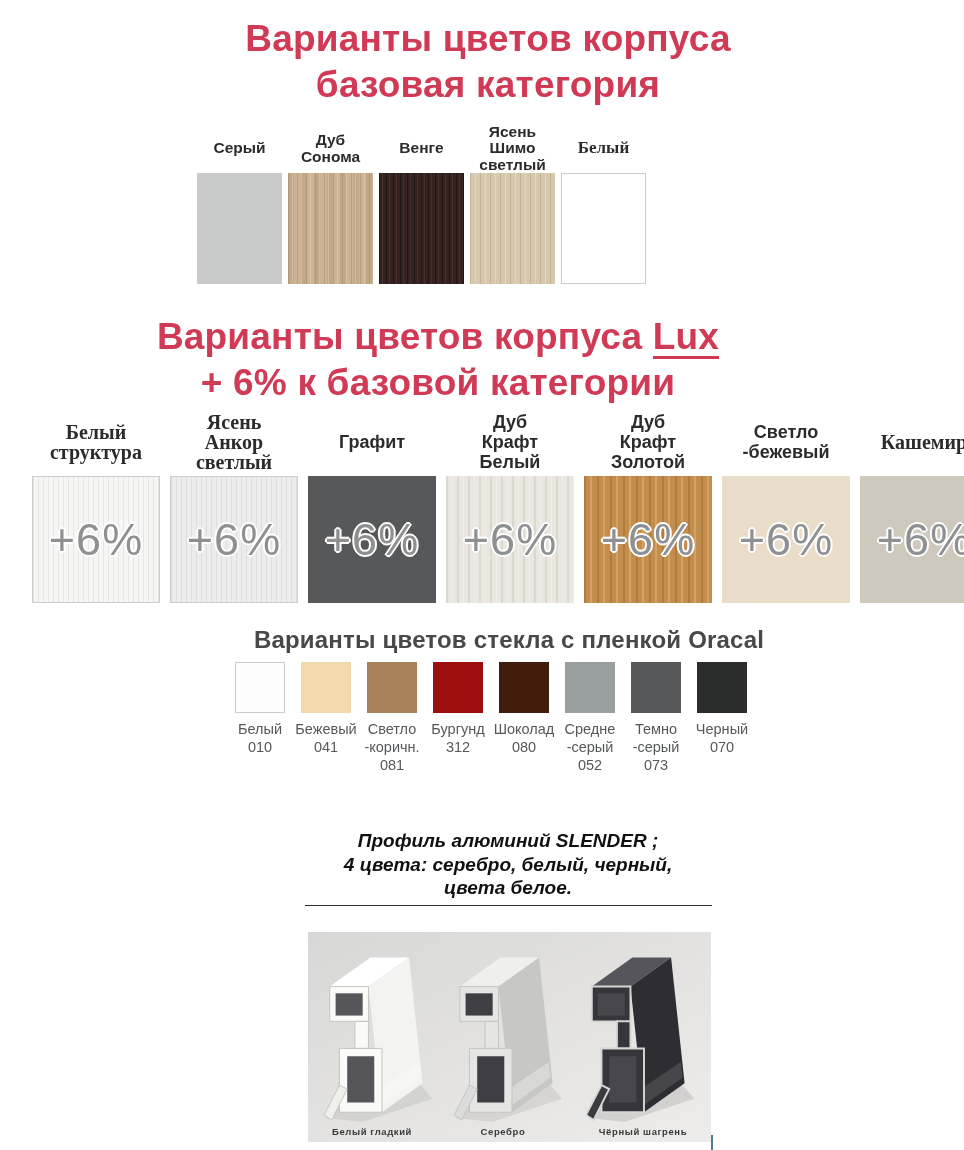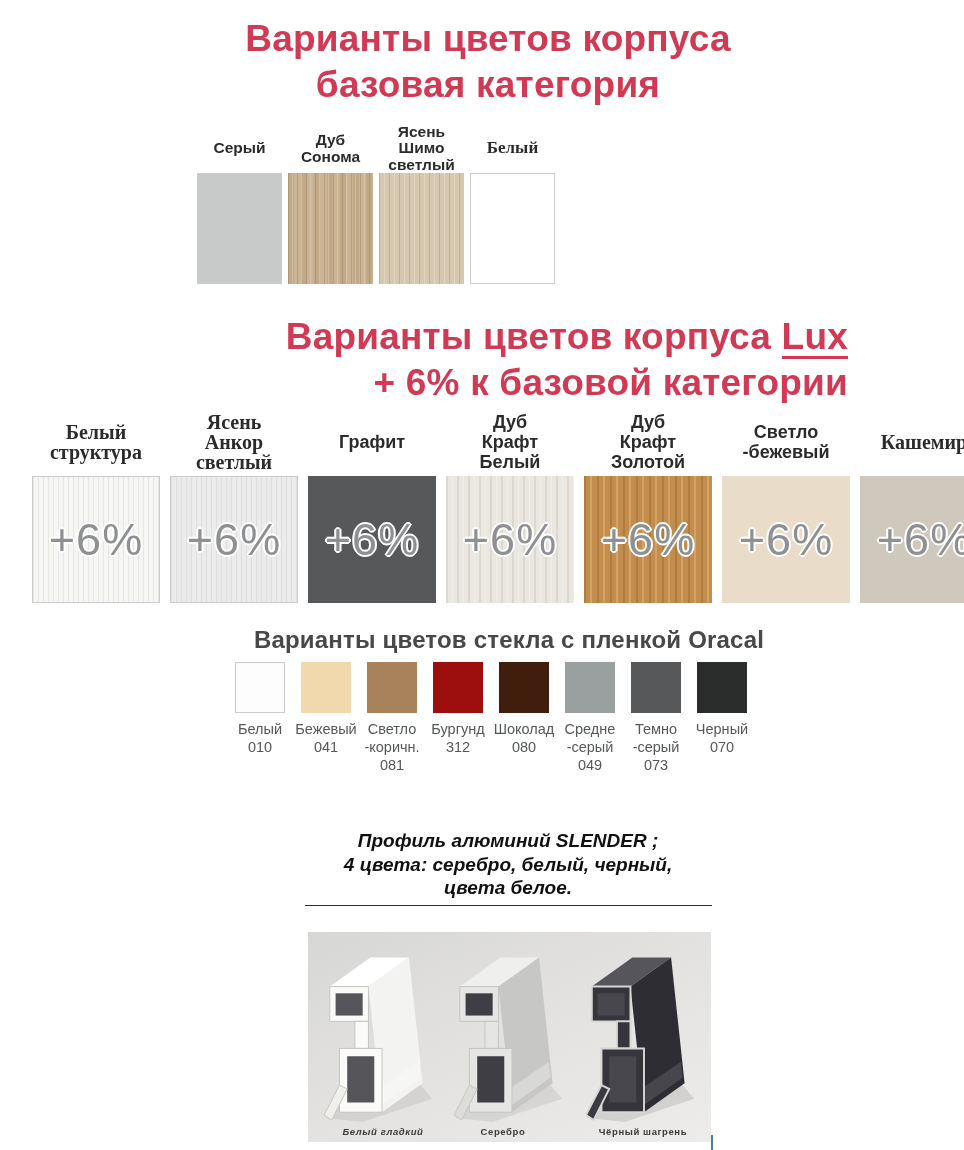--- a/index.html
+++ b/index.html
@@ -3,21 +3,21 @@
 <meta charset="utf-8">
 <style>
   html,body{margin:0;padding:0;background:#fff;}
   #canvas{position:relative;width:964px;height:1150px;background:#ffffff;overflow:hidden;
           font-family:"Liberation Sans",sans-serif;margin-left:28px;}
 
   
   .big-title{position:absolute;text-align:center;color:#d03a55;font-weight:700;
              font-size:37px;line-height:46px;letter-spacing:0.2px;}
   .t1{top:16px;left:0;width:920px;}
-  .t2{top:314px;left:0;width:820px;text-align:right;}
+  .t2{top:314px;left:0;width:820px;}
   .u-word{display:inline-block;border-bottom:3px solid #d03a55;padding-bottom:0px;line-height:38px;}
 
   
   .row{position:absolute;display:flex;}
   .row-base{top:124px;left:169px;gap:6px;}
   .row-lux{top:408px;left:4px;gap:10px;}
   .col{display:flex;flex-direction:column;}
   .col-base{width:85px;}
   .col-lux{width:128px;}
   .swlabel{display:flex;align-items:center;justify-content:center;text-align:center;
@@ -66,21 +66,21 @@
         font-style:italic;font-size:19px;line-height:23.5px;color:#101010;}
   .rule{position:absolute;top:905px;left:277px;width:407px;border-top:1.6px solid #2e2e2e;height:0;}
 
   
   .photo{position:absolute;top:932px;left:280px;width:403px;height:210px;
          background:linear-gradient(155deg,#d7d7d5 0%,#e2e1df 45%,#edecea 100%);}
   .profile-svg{position:absolute;top:8px;width:116px;height:184px;}
   .pr1{left:16px;} .pr2{left:146px;} .pr3{left:278px;}
   .photo-label{position:absolute;top:194px;width:110px;text-align:center;font-size:9.5px;
                font-weight:700;color:#3b3b3b;letter-spacing:0.6px;}
-  .pl1{left:20px;font-style:italic;} .pl2{left:140px;} .pl3{left:280px;}
+  .pl1{left:9px;} .pl2{left:140px;} .pl3{left:280px;}
   .front-lite{stroke:#c4c4c1;stroke-width:1;}
   .front-dark{stroke:#d6d6d3;stroke-width:2;}
   .caret{position:absolute;top:1135px;left:683px;width:2px;height:15px;background:#4d7d9e;}
 </style>
 </head>
 <body>
 
 <div id="canvas">
 
   <div class="big-title t1">
@@ -92,20 +92,24 @@
     <div class="col col-base">
       <div class="swlabel">Серый</div>
       <div class="swatch bordered" style="background-color: rgb(200, 201, 201);"></div>
     </div>
     <div class="col col-base">
       <div class="swlabel">Дуб
 Сонома</div>
       <div class="swatch tex-wood" style="background-color: rgb(203, 180, 148);"></div>
     </div>
     <div class="col col-base">
+      <div class="swlabel">Венге</div>
+      <div class="swatch tex-wenge" style="background-color: rgb(52, 34, 32);"></div>
+    </div>
+    <div class="col col-base">
       <div class="swlabel">Ясень
 Шимо
 светлый</div>
       <div class="swatch tex-ash" style="background-color: rgb(213, 200, 174);"></div>
     </div>
     <div class="col col-base">
       <div class="swlabel serif">Белый</div>
       <div class="swatch bordered" style="background-color: rgb(255, 255, 255);"></div>
     </div>
   </div>
@@ -193,21 +197,21 @@
     </div>
     <div class="col col-oracal">
       <div class="swatch" style="background-color: rgb(65, 29, 14);"></div>
       <div class="ora-label">Шоколад
 080</div>
     </div>
     <div class="col col-oracal">
       <div class="swatch" style="background-color: rgb(154, 160, 160);"></div>
       <div class="ora-label">Средне
 -серый
-049</div>
+052</div>
     </div>
     <div class="col col-oracal">
       <div class="swatch" style="background-color: rgb(87, 88, 89);"></div>
       <div class="ora-label">Темно
 -серый
 073</div>
     </div>
     <div class="col col-oracal">
       <div class="swatch" style="background-color: rgb(43, 44, 44);"></div>
       <div class="ora-label">Черный

